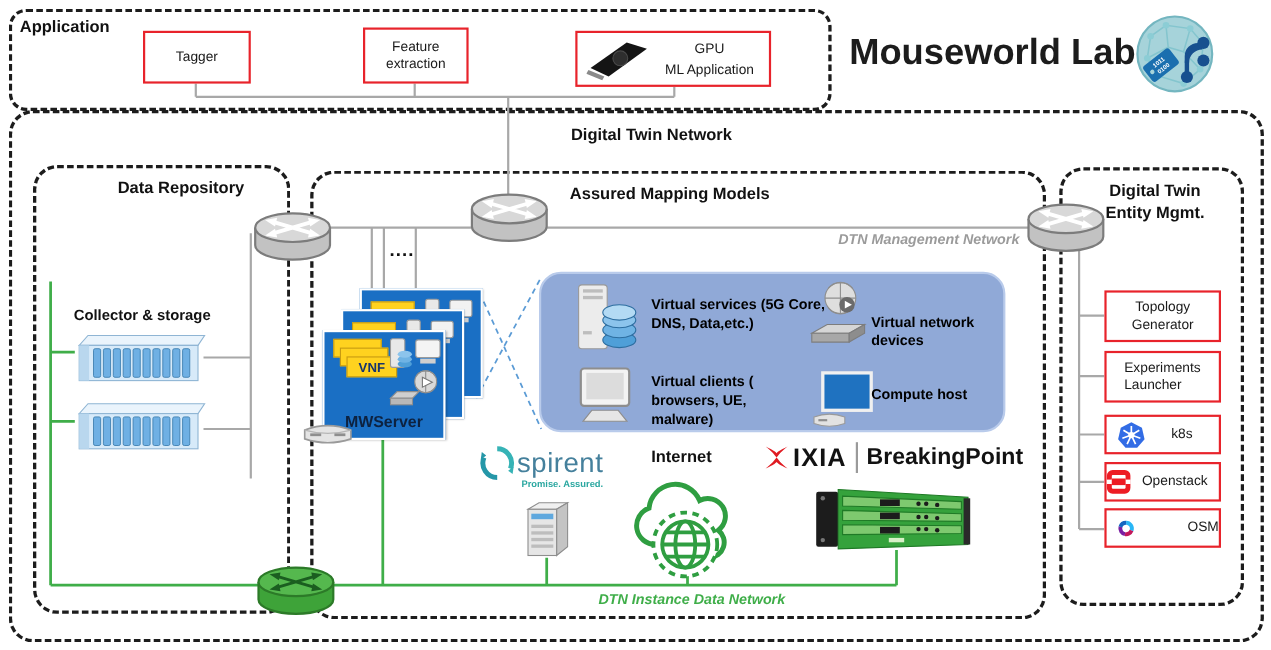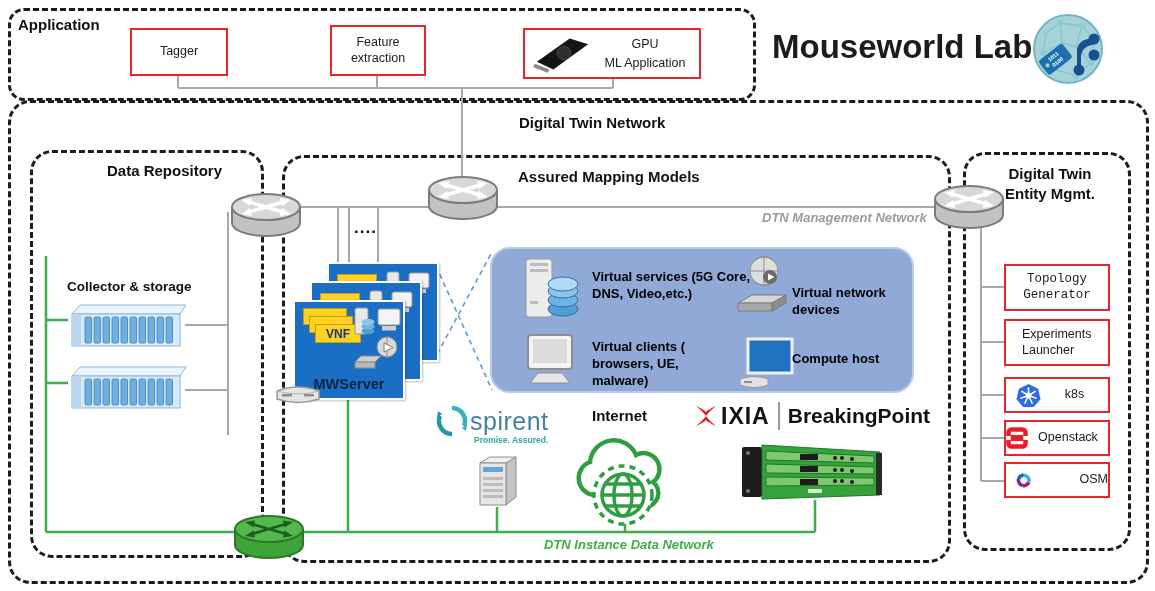--- a/index.html
+++ b/index.html
@@ -218,21 +218,21 @@
           <ellipse cx="43" cy="43" rx="15" ry="7" fill="#6fb3e4"></ellipse>
           <ellipse cx="43" cy="34" rx="15" ry="7" fill="#8cc4ec"></ellipse>
           <ellipse cx="43" cy="27" rx="15" ry="7" fill="#b3daf4"></ellipse>
         </g>
     </svg>
     <svg style="position:absolute;left:32px;top:84px;" width="52" height="52" viewBox="0 0 52 52">
       <rect x="4" y="2" width="44" height="34" rx="3" fill="#f3f3f3" stroke="#8e8e8e" stroke-width="2"></rect>
       <rect x="9" y="6" width="34" height="24" fill="#dcdcdc"></rect>
       <polygon points="14,40 38,40 46,50 6,50" fill="#e6e6e6" stroke="#8e8e8e"></polygon>
     </svg>
-    <div class="panel-text" style="left:100px;top:20px;width:162px;">Virtual services (5G Core, DNS, Video,etc.)</div>
+    <div class="panel-text" style="left:100px;top:20px;width:162px;">Virtual services (5G Core, DNS, Data,etc.)</div>
     <div class="panel-text" style="left:100px;top:90px;width:140px;">Virtual clients ( browsers, UE, malware)</div>
     <svg style="position:absolute;left:242px;top:4px;" width="56" height="66" viewBox="0 0 56 66">
       <circle cx="30" cy="18" r="14" fill="#dedede" stroke="#8e8e8e"></circle>
       <path d="M19,9 a14,14 0 0 1 22,0 M19,27 a14,14 0 0 0 22,0 M30,4 v28 M16,18 h28" stroke="#8e8e8e" fill="none"></path>
       <circle cx="36" cy="24" r="7" fill="#6b6b6b"></circle>
         <polygon points="34,20.5 40.5,24 34,27.5" fill="#fff"></polygon>
       <polygon points="4,50 38,50 52,42 18,42" fill="#d6d6d6" stroke="#7d7d7d"></polygon>
       <polygon points="4,50 38,50 38,58 4,58" fill="#a8a8a8" stroke="#7d7d7d"></polygon>
       <polygon points="38,50 52,42 52,50 38,58" fill="#8d8d8d" stroke="#7d7d7d"></polygon>
     </svg>
@@ -305,21 +305,21 @@
         <circle cx="102" cy="27" r="2"></circle>
         <circle cx="112" cy="28" r="2"></circle>
         <circle cx="95" cy="38" r="2"></circle>
         <circle cx="102" cy="38" r="2"></circle>
         <circle cx="112" cy="39" r="2"></circle>
     </g>
     <rect x="68" y="46" width="14" height="4" fill="#d8f0c8"></rect>
     <rect x="136" y="10" width="6" height="42" fill="#2a2a2a"></rect>
   </svg>
 
-  <div class="redbox ent-box" style="top:264px;height:47px;font-family:Liberation Mono, monospace;">
+  <div class="redbox ent-box" style="top:264px;height:47px;">
     <span style="width:90px;">Topology Generator</span>
   </div>
   <div class="redbox ent-box" style="top:319px;height:47px;justify-content:flex-start;padding-left:16px;text-align:left;">
     <span style="width:78px;">Experiments Launcher</span>
   </div>
   <div class="redbox ent-box" style="top:377px;height:36px;justify-content:flex-start;padding-left:10px;">
     <svg width="25" height="25" viewBox="0 0 26 26">
       <polygon points="13,1 23,6 25.5,17 18.5,25 7.5,25 0.5,17 3,6" fill="#326ce5"></polygon>
       <g stroke="#fff" stroke-width="1.6">
           <path d="M13,13 L13,4.5 M13,13 L20.5,8.5 M13,13 L21.5,16 M13,13 L17,21.5 M13,13 L9,21.5 M13,13 L4.5,16 M13,13 L5.5,8.5"></path>

